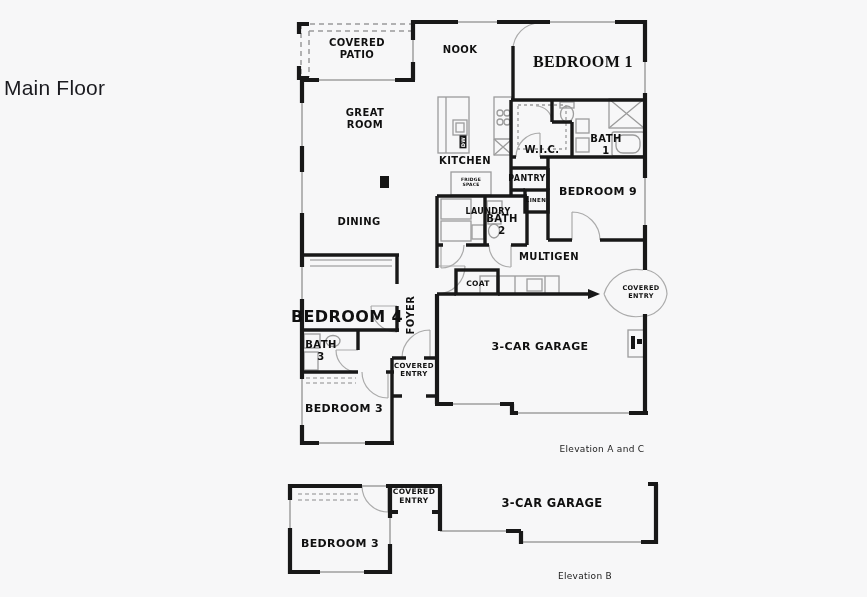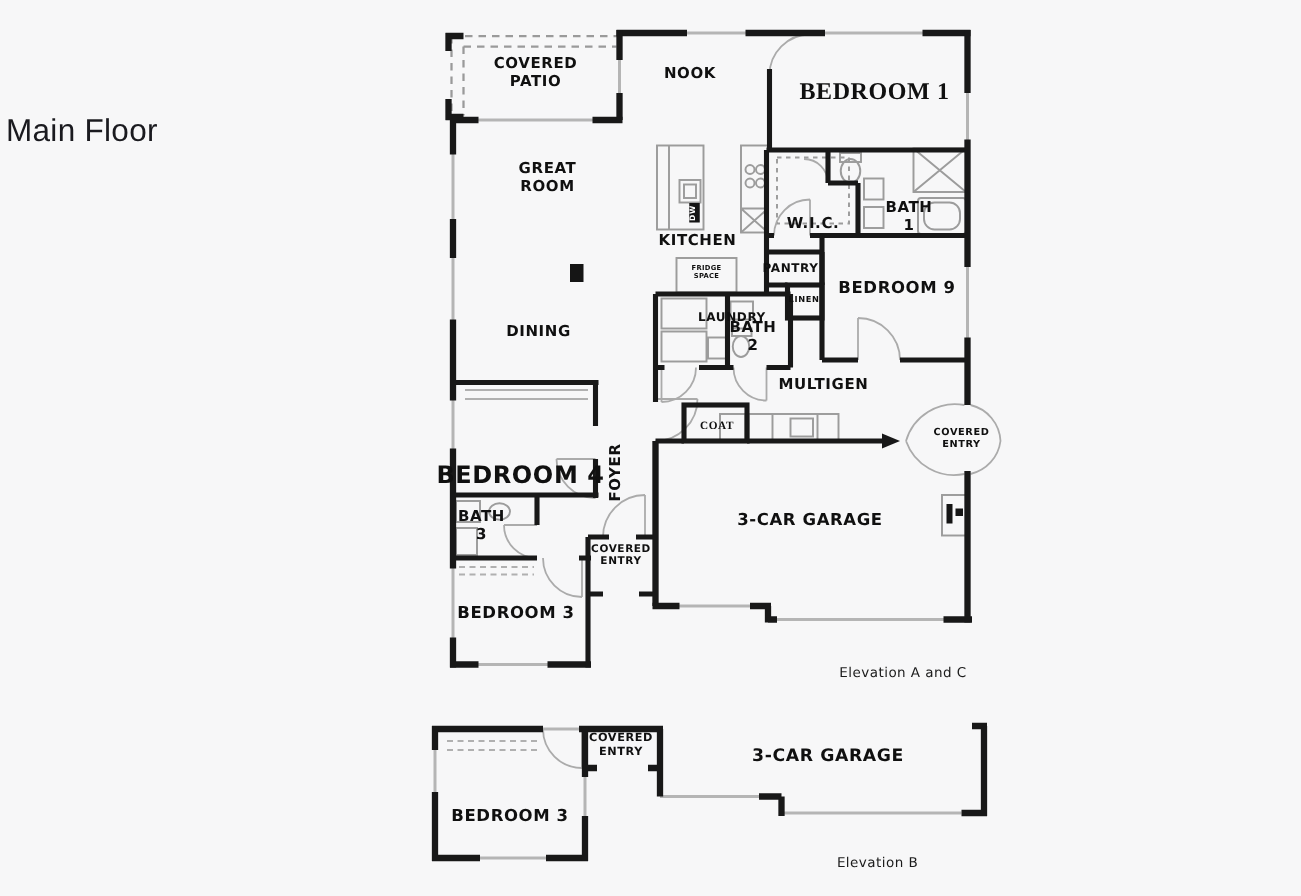--- a/index.html
+++ b/index.html
@@ -192,21 +192,21 @@
   <div class="lbl" style="left:527px;top:174px;font-size:8px;">PANTRY</div>
   <div class="lbl" style="left:471px;top:177px;font-size:4.5px;letter-spacing:0.2px;">FRIDGE
 SPACE</div>
   <div class="lbl" style="left:598px;top:186px;font-size:11px;">BEDROOM 9</div>
   <div class="lbl" style="left:536px;top:197px;font-size:5.5px;">LINEN</div>
   <div class="lbl" style="left:460px;top:207px;font-size:8px;margin-left:28px;">LAUNDRY</div>
   <div class="lbl" style="left:502px;top:213px;">BATH
 2</div>
   <div class="lbl" style="left:347px;top:216px;margin-left:12px;">DINING</div>
   <div class="lbl" style="left:549px;top:251px;text-align:center;">MULTIGEN</div>
-  <div class="lbl" style="left:478px;top:280px;font-size:7.5px;font-family:Liberation Serif, serif;">COAT</div>
+  <div class="lbl" style="left:478px;top:280px;font-size:7.5px;">COAT</div>
   <div class="lbl" style="left:641px;top:285px;font-size:6.5px;">COVERED
 ENTRY</div>
   <div class="lbl" style="left:347px;top:308px;font-size:16px;">BEDROOM 4</div>
   <div class="lbl rot" style="left:411px;top:315px;">FOYER</div>
   <div class="lbl" style="left:540px;top:341px;font-size:11px;">3-CAR GARAGE</div>
   <div class="lbl" style="left:321px;top:339px;">BATH
 3</div>
   <div class="lbl" style="left:414px;top:362px;font-size:7px;">COVERED
 ENTRY</div>
   <div class="lbl" style="left:344px;top:403px;font-size:11px;">BEDROOM 3</div>

